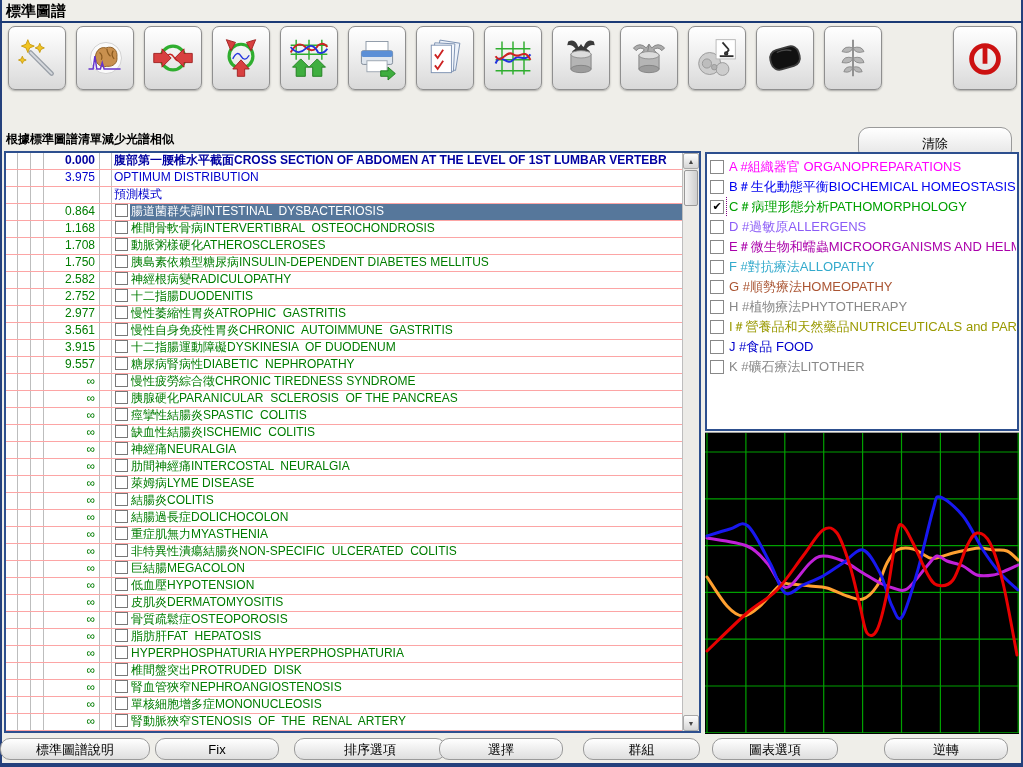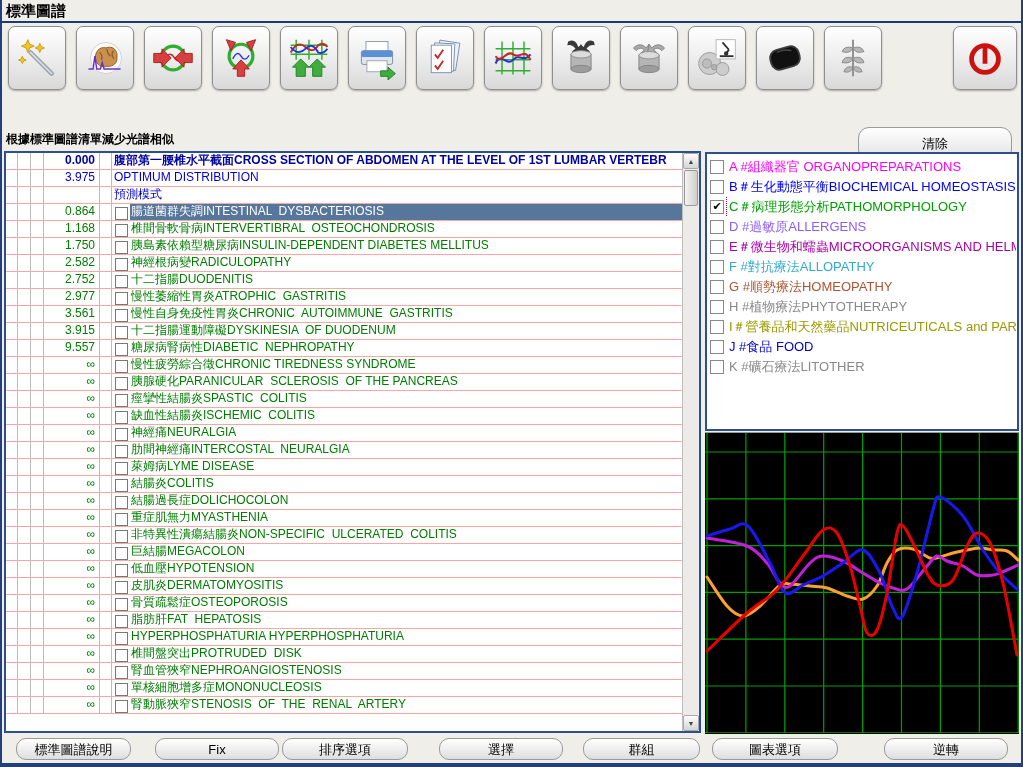--- a/index.html
+++ b/index.html
@@ -25,21 +25,21 @@
   
   #tbl{position:absolute;left:4px;top:151px;width:697px;height:582px;background:#fff;
        border:2px solid #2d4f8e;box-sizing:border-box;display:flex;}
   #tblRows{flex:1;overflow:hidden;}
   .row{height:17px;display:flex;box-sizing:border-box;border-bottom:1px solid #fca5a5;
        font-size:12px;line-height:15px;white-space:nowrap;background:#fff;}
   .c{border-right:1px solid #bdbdbd;box-sizing:border-box;flex:none;}
   .c1{width:12px}.c2{width:13px}.c3{width:13px}
   .cv{width:56px;text-align:right;padding-right:4px;}
   .cs{width:12px}
-  .cn{flex:1;display:flex;align-items:flex-end;overflow:hidden;border-right:none;padding-left:1px;}
+  .cn{flex:1;display:flex;align-items:flex-start;overflow:hidden;border-right:none;padding-left:1px;}
   .cb{width:11px;height:11px;border:1px solid #787878;background:#fff;flex:none;margin:0 2px 0 2px;}
   .nm{flex:1;white-space:pre;overflow:hidden;padding-left:1px;height:100%;}
   .navy-bold{color:#0000a0;font-weight:bold;}
   .blue{color:#0000cc;}
   .green{color:#007c00;}
   .row.sel .nm{background:#56779b;color:#fff;}
   
   .vscroll{width:17px;background:#ecebe7;border-left:1px solid #bdbdbd;display:flex;
            flex-direction:column;box-sizing:border-box;}
   .sb-btn{height:16px;flex:none;border:1px solid #a8a8a8;border-radius:2px;background:linear-gradient(#fdfdfd,#d5d5d5);
@@ -265,20 +265,31 @@
       </div>
       <div class="row">
         <div class="c c1"></div>
         <div class="c c2"></div>
         <div class="c c3"></div>
         <div class="c cv green">1.168</div>
         <div class="c cs"></div>
         <div class="cn">
           <span class="cb"></span>
           <span class="nm green">椎間骨軟骨病INTERVERTIBRAL  OSTEOCHONDROSIS</span>
+        </div>
+      </div>
+      <div class="row">
+        <div class="c c1"></div>
+        <div class="c c2"></div>
+        <div class="c c3"></div>
+        <div class="c cv green">1.708</div>
+        <div class="c cs"></div>
+        <div class="cn">
+          <span class="cb"></span>
+          <span class="nm green">動脈粥樣硬化ATHEROSCLEROSES</span>
         </div>
       </div>
       <div class="row">
         <div class="c c1"></div>
         <div class="c c2"></div>
         <div class="c c3"></div>
         <div class="c cv green">1.750</div>
         <div class="c cs"></div>
         <div class="cn">
           <span class="cb"></span>
@@ -656,19 +667,19 @@
       <line x1="0" y1="206.2" x2="314" y2="206.2" stroke="#00a000" stroke-width="1.2"></line>
       <line x1="0" y1="253" x2="314" y2="253" stroke="#00a000" stroke-width="1.2"></line>
       <line x1="0" y1="299.8" x2="314" y2="299.8" stroke="#00a000" stroke-width="1.2"></line>
       <path d="M2,144C5.3,148.8 16.0,166.5 22,173C28.0,179.5 32.5,183.0 38,183C43.5,183.0 48.8,178.2 55,173C61.2,167.8 70.0,155.7 75,152C80.0,148.3 80.0,150.8 85,151C90.0,151.2 98.8,152.3 105,153C111.2,153.7 115.8,153.3 122,155C128.2,156.7 136.0,161.2 142,163C148.0,164.8 153.0,167.7 158,166C163.0,164.3 168.0,159.0 172,153C176.0,147.0 178.7,136.0 182,130C185.3,124.0 187.7,119.3 192,117C196.3,114.7 202.5,114.7 208,116C213.5,117.3 220.5,123.7 225,125C229.5,126.3 231.2,124.8 235,124C238.8,123.2 243.5,121.2 248,120C252.5,118.8 257.5,117.8 262,117C266.5,116.2 270.7,115.0 275,115C279.3,115.0 283.5,116.5 288,117C292.5,117.5 297.8,116.3 302,118C306.2,119.7 311.2,125.5 313,127" fill="none" stroke="#ffa030" stroke-width="3" stroke-linecap="round"></path>
       <path d="M2,105C8.7,106.3 32.0,108.8 42,113C52.0,117.2 56.5,123.8 62,130C67.5,136.2 71.2,146.2 75,150C78.8,153.8 80.0,156.3 85,153C90.0,149.7 99.5,135.0 105,130C110.5,125.0 112.5,123.3 118,123C123.5,122.7 131.3,125.2 138,128C144.7,130.8 151.8,136.3 158,140C164.2,143.7 170.0,147.5 175,150C180.0,152.5 183.5,154.0 188,155C192.5,156.0 196.3,159.7 202,156C207.7,152.3 217.0,138.5 222,133C227.0,127.5 228.7,123.8 232,123C235.3,122.2 237.7,126.3 242,128C246.3,129.7 253.0,130.7 258,133C263.0,135.3 267.0,140.5 272,142C277.0,143.5 283.0,142.8 288,142C293.0,141.2 297.8,138.7 302,137C306.2,135.3 311.2,132.8 313,132" fill="none" stroke="#c020d8" stroke-width="3" stroke-linecap="round"></path>
       <path d="M2,103C5.8,101.8 18.2,97.7 25,96C31.8,94.3 36.3,87.3 43,93C49.7,98.7 58.8,118.8 65,130C71.2,141.2 74.5,156.3 80,160C85.5,163.7 91.7,154.8 98,152C104.3,149.2 111.3,146.7 118,143C124.7,139.3 131.3,134.3 138,130C144.7,125.7 151.8,115.3 158,117C164.2,118.7 170.2,130.7 175,140C179.8,149.3 183.3,165.7 187,173C190.7,180.3 192.8,189.5 197,184C201.2,178.5 206.8,157.8 212,140C217.2,122.2 224.2,89.7 228,77C231.8,64.3 230.0,63.0 235,64C240.0,65.0 250.8,74.2 258,83C265.2,91.8 271.8,107.5 278,117C284.2,126.5 289.2,133.3 295,140C300.8,146.7 310.0,154.2 313,157" fill="none" stroke="#1818f0" stroke-width="3" stroke-linecap="round"></path>
       <path d="M2,218C8.7,211.7 30.3,190.2 42,180C53.7,169.8 62.7,166.5 72,157C81.3,147.5 90.3,133.0 98,123C105.7,113.0 112.3,100.8 118,97C123.7,93.2 127.5,94.0 132,100C136.5,106.0 141.2,120.8 145,133C148.8,145.2 152.2,161.8 155,173C157.8,184.2 159.2,196.0 162,200C164.8,204.0 168.7,203.7 172,197C175.3,190.3 178.7,176.2 182,160C185.3,143.8 189.3,111.2 192,100C194.7,88.8 195.3,91.3 198,93C200.7,94.7 204.0,102.2 208,110C212.0,117.8 218.0,133.0 222,140C226.0,147.0 227.7,150.8 232,152C236.3,153.2 243.0,153.5 248,147C253.0,140.5 258.0,120.8 262,113C266.0,105.2 268.2,100.5 272,100C275.8,99.5 280.7,101.7 285,110C289.3,118.3 293.5,131.3 298,150C302.5,168.7 309.7,210.0 312,222" fill="none" stroke="#e80000" stroke-width="3" stroke-linecap="round"></path>
     </svg>
 </div>
 
-<button class="bbtn" style="left:16px;width:115px">標準圖譜說明</button>
+<button class="bbtn" style="left:0;width:150px">標準圖譜說明</button>
 <button class="bbtn" style="left:155px;width:124px">Fix</button>
-<button class="bbtn" style="left:282px;width:126px">排序選項</button>
+<button class="bbtn" style="left:294px;width:152px">排序選項</button>
 <button class="bbtn" style="left:439px;width:124px">選擇</button>
 <button class="bbtn" style="left:583px;width:117px">群組</button>
 <button class="bbtn" style="left:712px;width:126px">圖表選項</button>
 <button class="bbtn" style="left:884px;width:124px">逆轉</button>
 
 </body></html>

